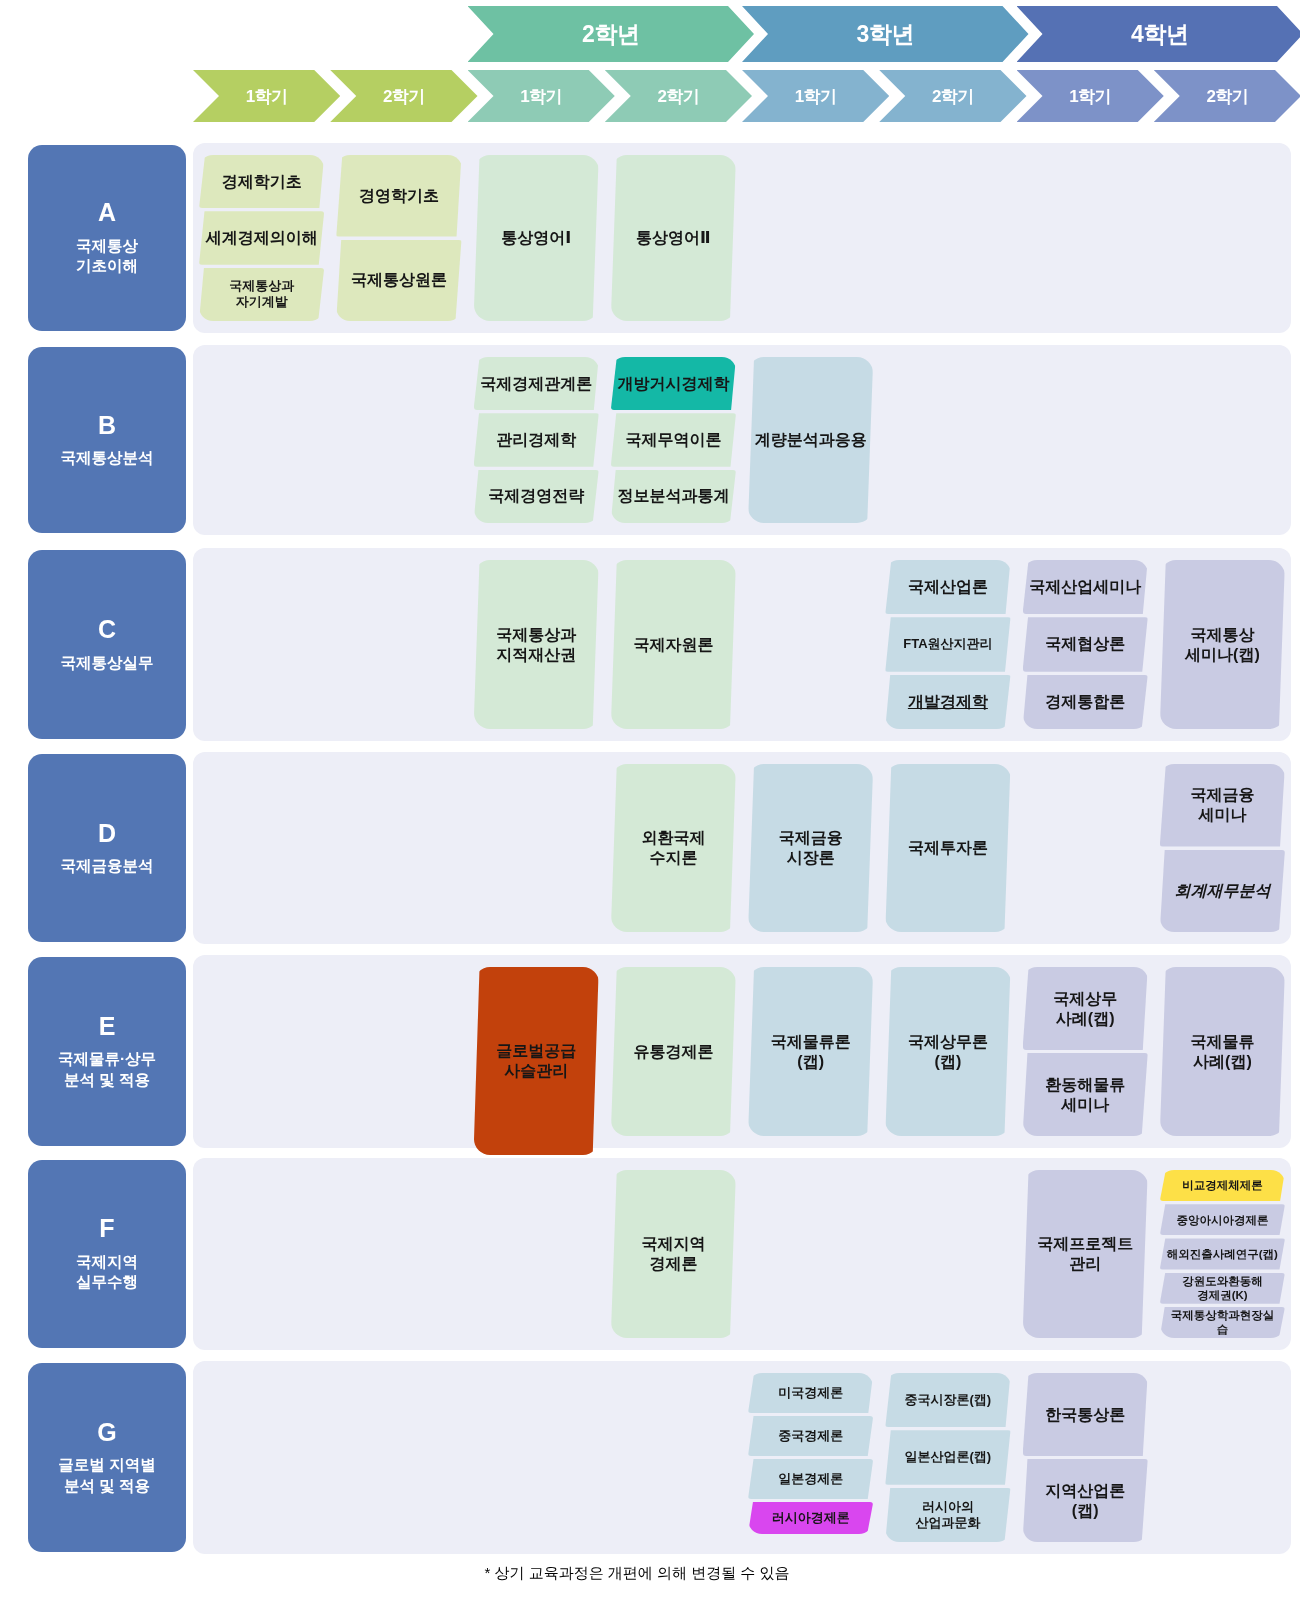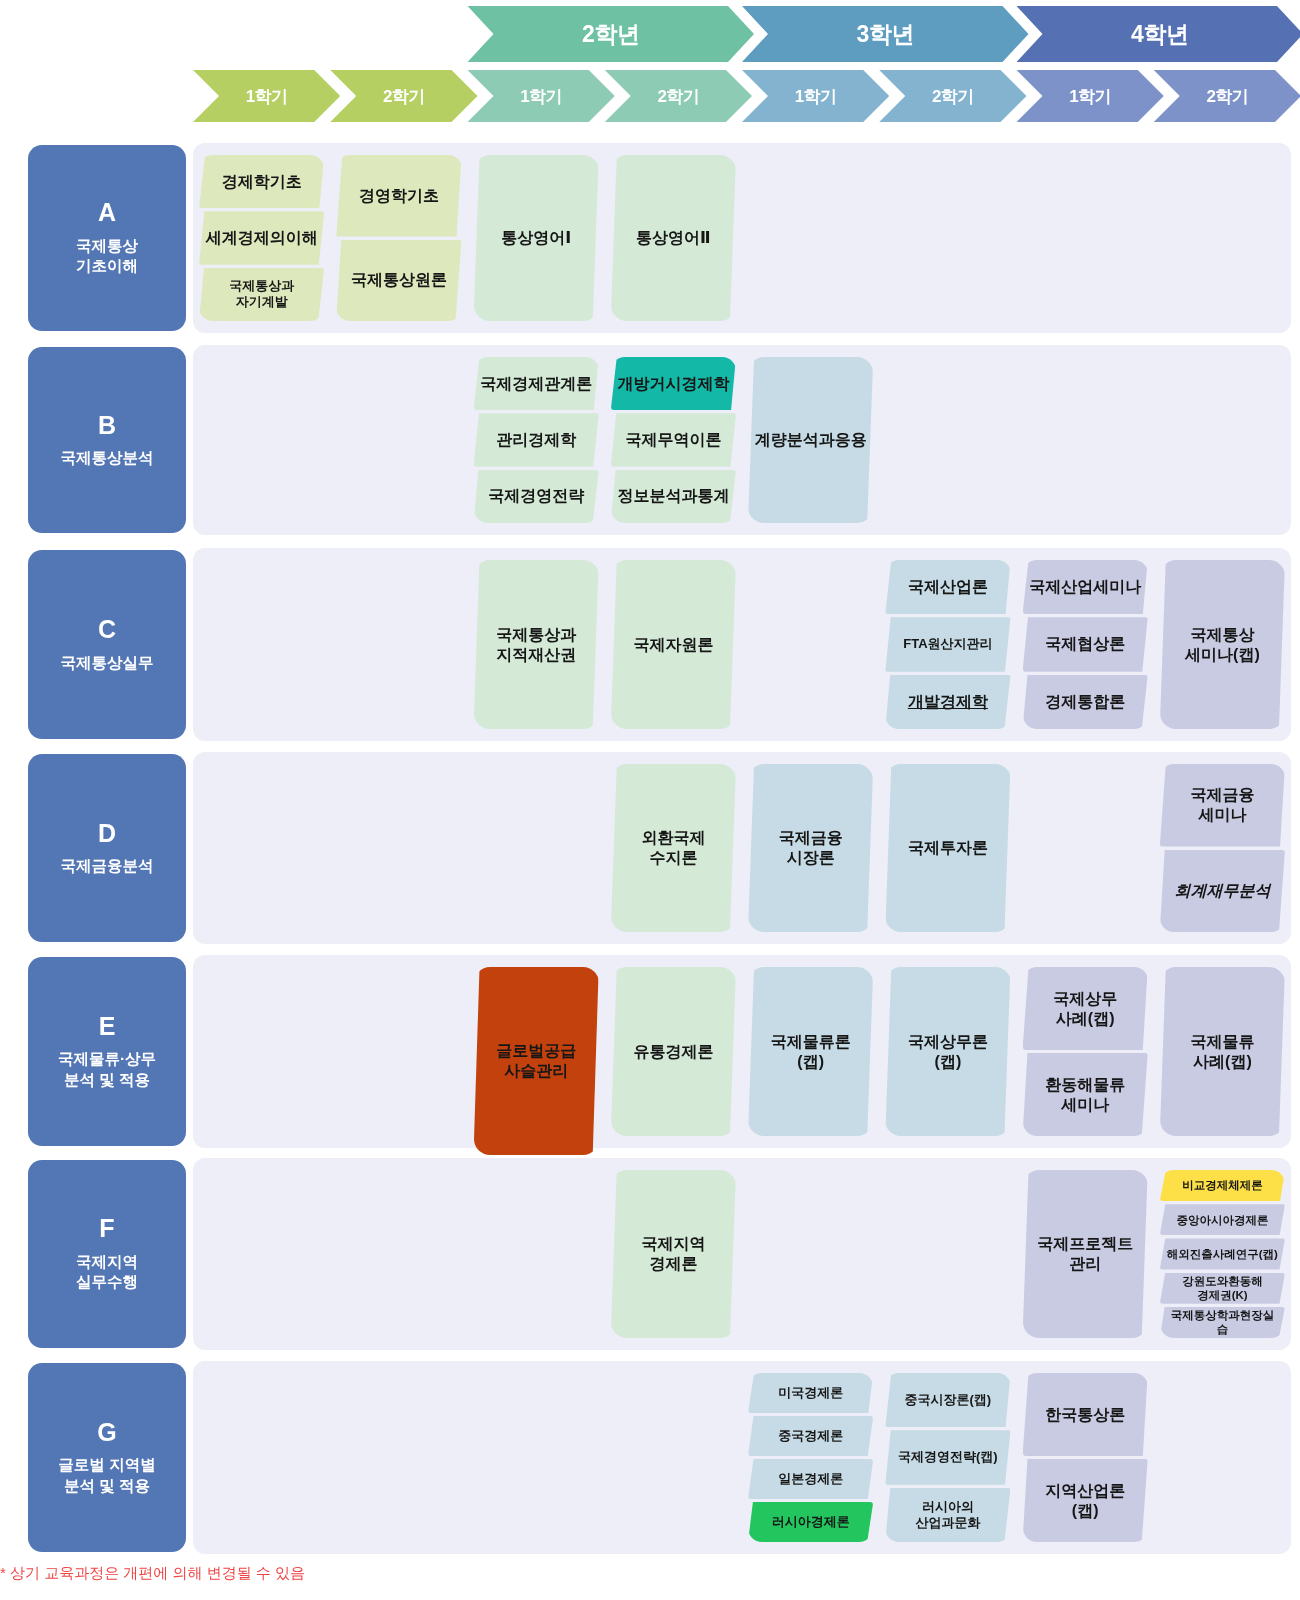--- a/index.html
+++ b/index.html
@@ -51,21 +51,21 @@
     color:#161616;
     white-space:pre-line;
     box-sizing:border-box;
     padding:2px 6px;
   }
   .cell.sm{font-size:13px;}
   .cell.xs{font-size:11.5px;}    
 
   .footnote{
     position:absolute;left:0;top:1564px;width:1274px;
-    text-align:left;font-size:15px;color:#ef4444;font-weight:500;
+    text-align:center;font-size:15px;color:#000000;font-weight:500;
   }
 </style>
 </head>
 <body>
 
 <div class="canvas">
   <div class="hdr-years" id="hdrYears">
       <div class="arrow year" style="left: 274.5px; width: 286.5px; background: rgb(110, 193, 163); clip-path: polygon(0px 0px, calc(100% - 26px) 0px, 100% 50%, calc(100% - 26px) 100%, 0px 100%, 26px 50%);">
         <span class="lbl">2학년</span>
       </div>
@@ -199,23 +199,23 @@
 관리</div>
       <div class="cell xs" style="left: 1159.75px; top: 1170px; width: 125.25px; height: 31.2px; background: #fde047; clip-path: polygon(4.83034% 0%, 100% 0%, 96.0479% 100%, 0% 100%); border-radius: 14px 14px 3px 3px;">비교경제체제론</div>
       <div class="cell xs" style="left: 1159.75px; top: 1204.2px; width: 125.25px; height: 31.2px; background: rgb(201, 203, 227); clip-path: polygon(4.39122% 0%, 100% 0%, 95.6088% 100%, 0% 100%); border-radius: 3px;">중앙아시아경제론</div>
       <div class="cell xs" style="left: 1159.75px; top: 1238.4px; width: 125.25px; height: 31.2px; background: rgb(201, 203, 227); clip-path: polygon(4.39122% 0%, 100% 0%, 95.6088% 100%, 0% 100%); border-radius: 3px;">해외진출사례연구(캡)</div>
       <div class="cell xs" style="left: 1159.75px; top: 1272.6px; width: 125.25px; height: 31.2px; background: rgb(201, 203, 227); clip-path: polygon(4.39122% 0%, 100% 0%, 95.6088% 100%, 0% 100%); border-radius: 3px;">강원도와환동해
 경제권(K)</div>
       <div class="cell xs" style="left: 1159.75px; top: 1306.8px; width: 125.25px; height: 31.2px; background: rgb(201, 203, 227); clip-path: polygon(3.9521% 0%, 100% 0%, 95.1697% 100%, 0% 100%); border-radius: 3px 3px 14px 14px;">국제통상학과현장실습</div>
       <div class="cell sm" style="left: 748px; top: 1373px; width: 125.25px; height: 40px; background: rgb(198, 219, 229); clip-path: polygon(4.83034% 0%, 100% 0%, 96.0479% 100%, 0% 100%); border-radius: 14px 14px 3px 3px;">미국경제론</div>
       <div class="cell sm" style="left: 748px; top: 1416px; width: 125.25px; height: 40px; background: rgb(198, 219, 229); clip-path: polygon(4.39122% 0%, 100% 0%, 95.6088% 100%, 0% 100%); border-radius: 3px;">중국경제론</div>
       <div class="cell sm" style="left: 748px; top: 1459px; width: 125.25px; height: 40px; background: rgb(198, 219, 229); clip-path: polygon(4.39122% 0%, 100% 0%, 95.6088% 100%, 0% 100%); border-radius: 3px;">일본경제론</div>
-      <div class="cell sm" style="left: 748px; top: 1502px; width: 125.25px; height: 40px; background: #22c55e; clip-path: polygon(3.9521% 0%, 100% 0%, 95.1697% 100%, 0% 100%); border-radius: 3px 3px 14px 14px;">러시아경제론</div>
+      <div class="cell sm" style="left: 748px; top: 1502px; width: 125.25px; height: 32px; background: #d946ef; clip-path: polygon(3.9521% 0%, 100% 0%, 95.1697% 100%, 0% 100%); border-radius: 3px 3px 14px 14px;">러시아경제론</div>
       <div class="cell sm" style="left: 885.25px; top: 1373px; width: 125.25px; height: 54.3333px; background: rgb(198, 219, 229); clip-path: polygon(4.83034% 0%, 100% 0%, 96.0479% 100%, 0% 100%); border-radius: 14px 14px 3px 3px;">중국시장론(캡)</div>
-      <div class="cell sm" style="left: 885.25px; top: 1430.33px; width: 125.25px; height: 54.3333px; background: rgb(198, 219, 229); clip-path: polygon(4.39122% 0%, 100% 0%, 95.6088% 100%, 0% 100%); border-radius: 3px;">국제경영전략(캡)</div>
+      <div class="cell sm" style="left: 885.25px; top: 1430.33px; width: 125.25px; height: 54.3333px; background: rgb(198, 219, 229); clip-path: polygon(4.39122% 0%, 100% 0%, 95.6088% 100%, 0% 100%); border-radius: 3px;">일본산업론(캡)</div>
       <div class="cell sm" style="left: 885.25px; top: 1487.67px; width: 125.25px; height: 54.3333px; background: rgb(198, 219, 229); clip-path: polygon(3.9521% 0%, 100% 0%, 95.1697% 100%, 0% 100%); border-radius: 3px 3px 14px 14px;">러시아의
 산업과문화</div>
       <div class="cell" style="left: 1022.5px; top: 1373px; width: 125.25px; height: 83px; background: rgb(201, 203, 227); clip-path: polygon(4.83034% 0%, 100% 0%, 96.0479% 100%, 0% 100%); border-radius: 14px 14px 3px 3px;">한국통상론</div>
       <div class="cell" style="left: 1022.5px; top: 1459px; width: 125.25px; height: 83px; background: rgb(201, 203, 227); clip-path: polygon(3.9521% 0%, 100% 0%, 95.1697% 100%, 0% 100%); border-radius: 3px 3px 14px 14px;">지역산업론
 (캡)</div>
     </div>
   <div class="footnote">* 상기 교육과정은 개편에 의해 변경될 수 있음</div>
 </div>
 
 </body></html>

